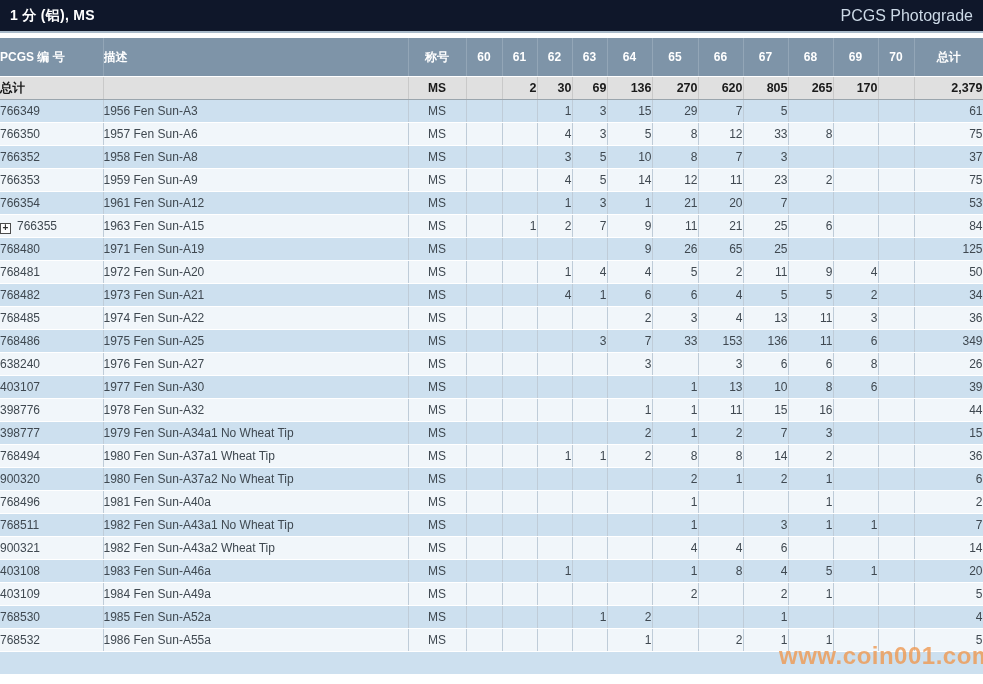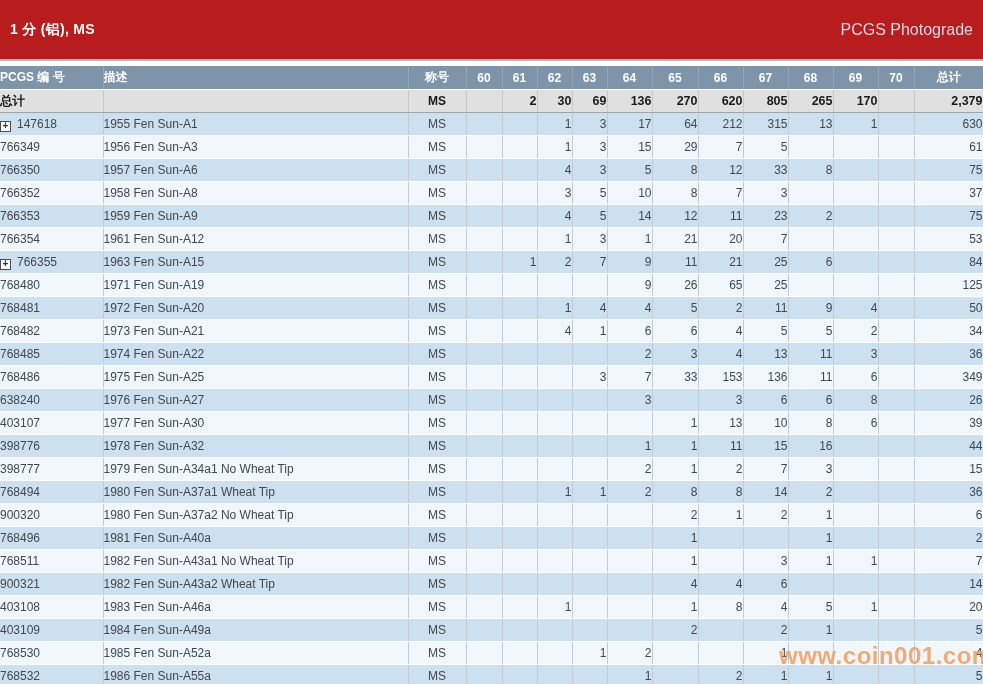--- a/index.html
+++ b/index.html
@@ -6,46 +6,46 @@
   .page {
     position: relative;
     width: 983px; height: 684px;
     overflow: hidden;
     background: #ffffff;
     font-family: "Liberation Sans", "DejaVu Sans", sans-serif;
   }
   
   .title-bar {
     height: 27px;
-    background: #b91c1c;
+    background: #0f172a;
     border-bottom: 2px solid #a9bac9;
     display: flex;
     align-items: center;
     justify-content: space-between;
-    padding: 16px 10px;
+    padding: 2px 10px;
     margin-bottom: 5px;
   }
   .title-bar .page-title {
     color: #ffffff; font-weight: bold; font-size: 14px; letter-spacing: 0.3px;
   }
   .title-bar .photograde {
     color: #ccd9e6; font-size: 16px; text-decoration: none; cursor: pointer;
   }
   
   table.pop {
     width: 983px;
     border-collapse: collapse;
     table-layout: fixed;
   }
   table.pop th {
     background: #7e94a8;
     color: #ffffff;
     font-weight: bold;
     font-size: 12px;
-    height: 23px;
+    height: 38px;
     border-right: 1px solid #93a6b7;
     border-bottom: 1px solid #ffffff;
     padding: 0;
     white-space: nowrap;
     overflow: hidden;
   }
   table.pop th:last-child { border-right: none; }
   th.al { text-align: left; padding-left: 8px; }
   th.ac { text-align: center; font-family: Liberation Serif, serif; }
   th.ar { text-align: center; padding-right: 6px; }
@@ -160,37 +160,20 @@
           <td class="num">136</td>
           <td class="num">270</td>
           <td class="num">620</td>
           <td class="num">805</td>
           <td class="num">265</td>
           <td class="num">170</td>
           <td class="num"></td>
           <td class="tot">2,379</td>
         </tr>
         <tr>
-          <td class="pcgs"><span class="expand-box">+</span><span>147618</span></td>
-          <td class="desc">1955 Fen Sun-A1</td>
-          <td class="desg">MS</td>
-          <td class="num"></td>
-          <td class="num"></td>
-          <td class="num">1</td>
-          <td class="num">3</td>
-          <td class="num">17</td>
-          <td class="num">64</td>
-          <td class="num">212</td>
-          <td class="num">315</td>
-          <td class="num">13</td>
-          <td class="num">1</td>
-          <td class="num"></td>
-          <td class="tot">630</td>
-        </tr>
-        <tr>
           <td class="pcgs"><span>766349</span></td>
           <td class="desc">1956 Fen Sun-A3</td>
           <td class="desg">MS</td>
           <td class="num"></td>
           <td class="num"></td>
           <td class="num">1</td>
           <td class="num">3</td>
           <td class="num">15</td>
           <td class="num">29</td>
           <td class="num">7</td>

